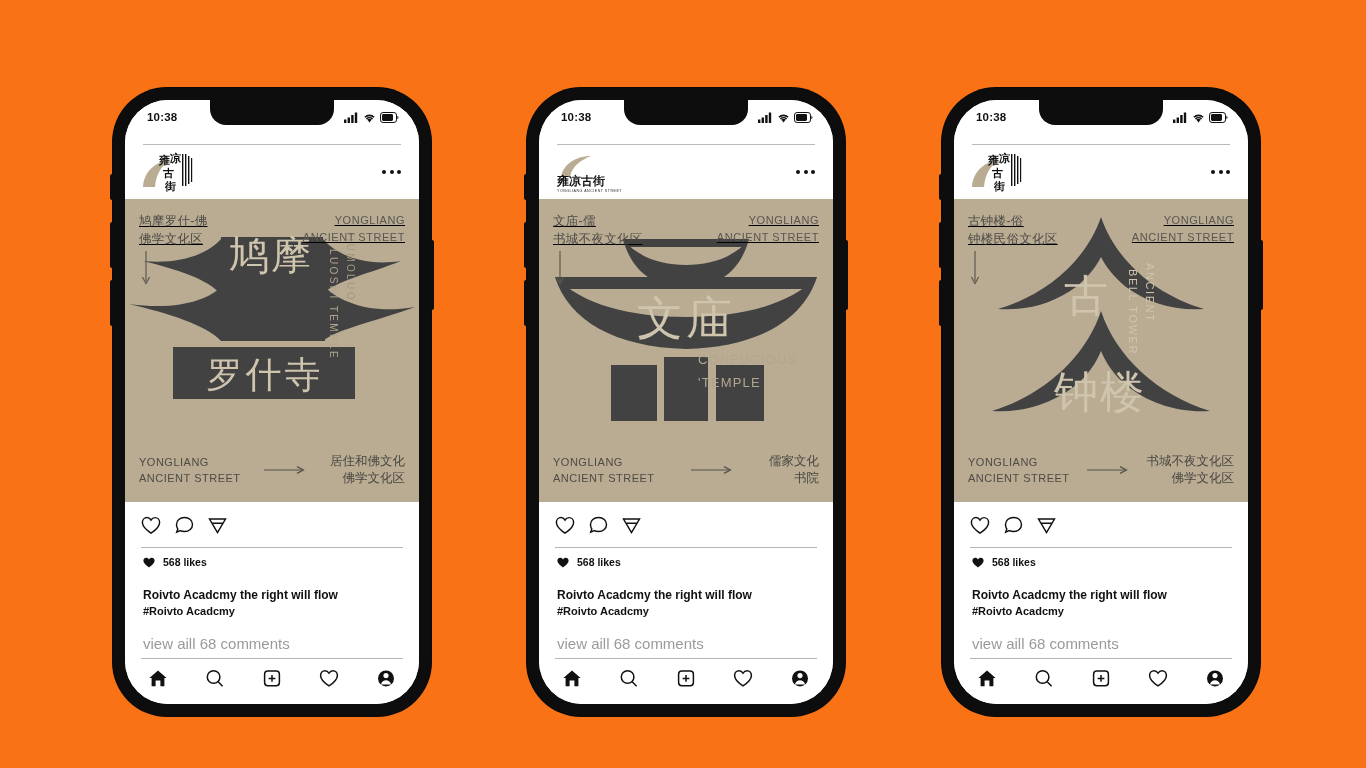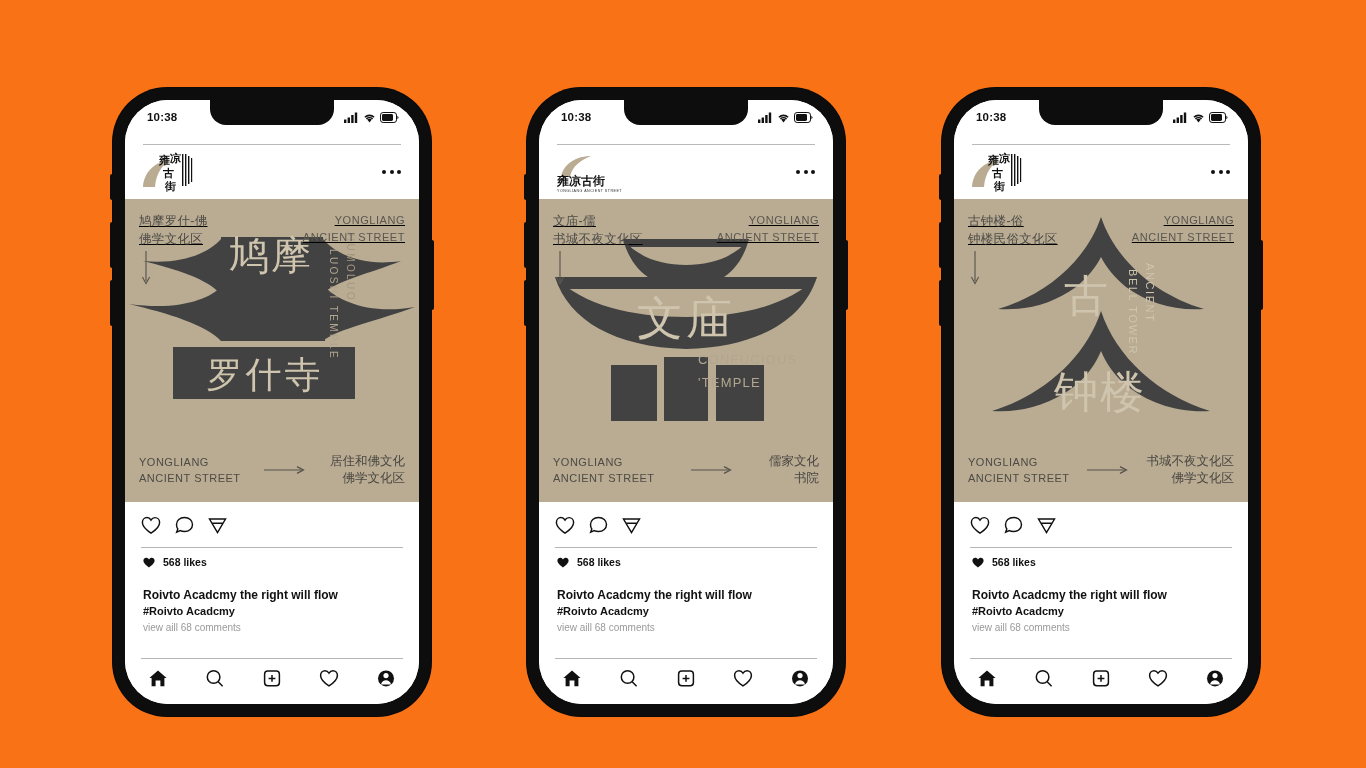--- a/index.html
+++ b/index.html
@@ -143,21 +143,21 @@
     padding: 10px 16px 0 16px;
   }
   .action-icons { display: flex; gap: 14px; align-items: center; height: 26px; }
   .act-rule { height: 1px; background: #b5b5b5; margin-top: 9px; }
 
   .meta { padding: 8px 18px 0 18px; background: #fff; flex: 1 1 auto; }
   .likes-row { display: flex; align-items: center; gap: 8px; }
   .likes-txt { font-size: 10.5px; font-weight: bold; color: #111; }
   .cap { font-size: 12px; font-weight: bold; color: #111; margin-top: 19px; line-height: 1.45; }
   .cap2 { font-size: 11px; font-weight: bold; color: #111; line-height: 1.45; }
-  .comments { font-size: 10px; color: #9a9a9a; margin-top: 2px; }
+  .comments { font-size: 15px; color: #9a9a9a; margin-top: 15px; }
 
   
   .navbar {
     flex: 0 0 auto;
     background: #fff;
     padding: 0 16px 16px 16px;
   }
   .nav-rule { height: 1px; background: #b5b5b5; }
   .nav-icons {
     display: flex; align-items: center; justify-content: space-between;

